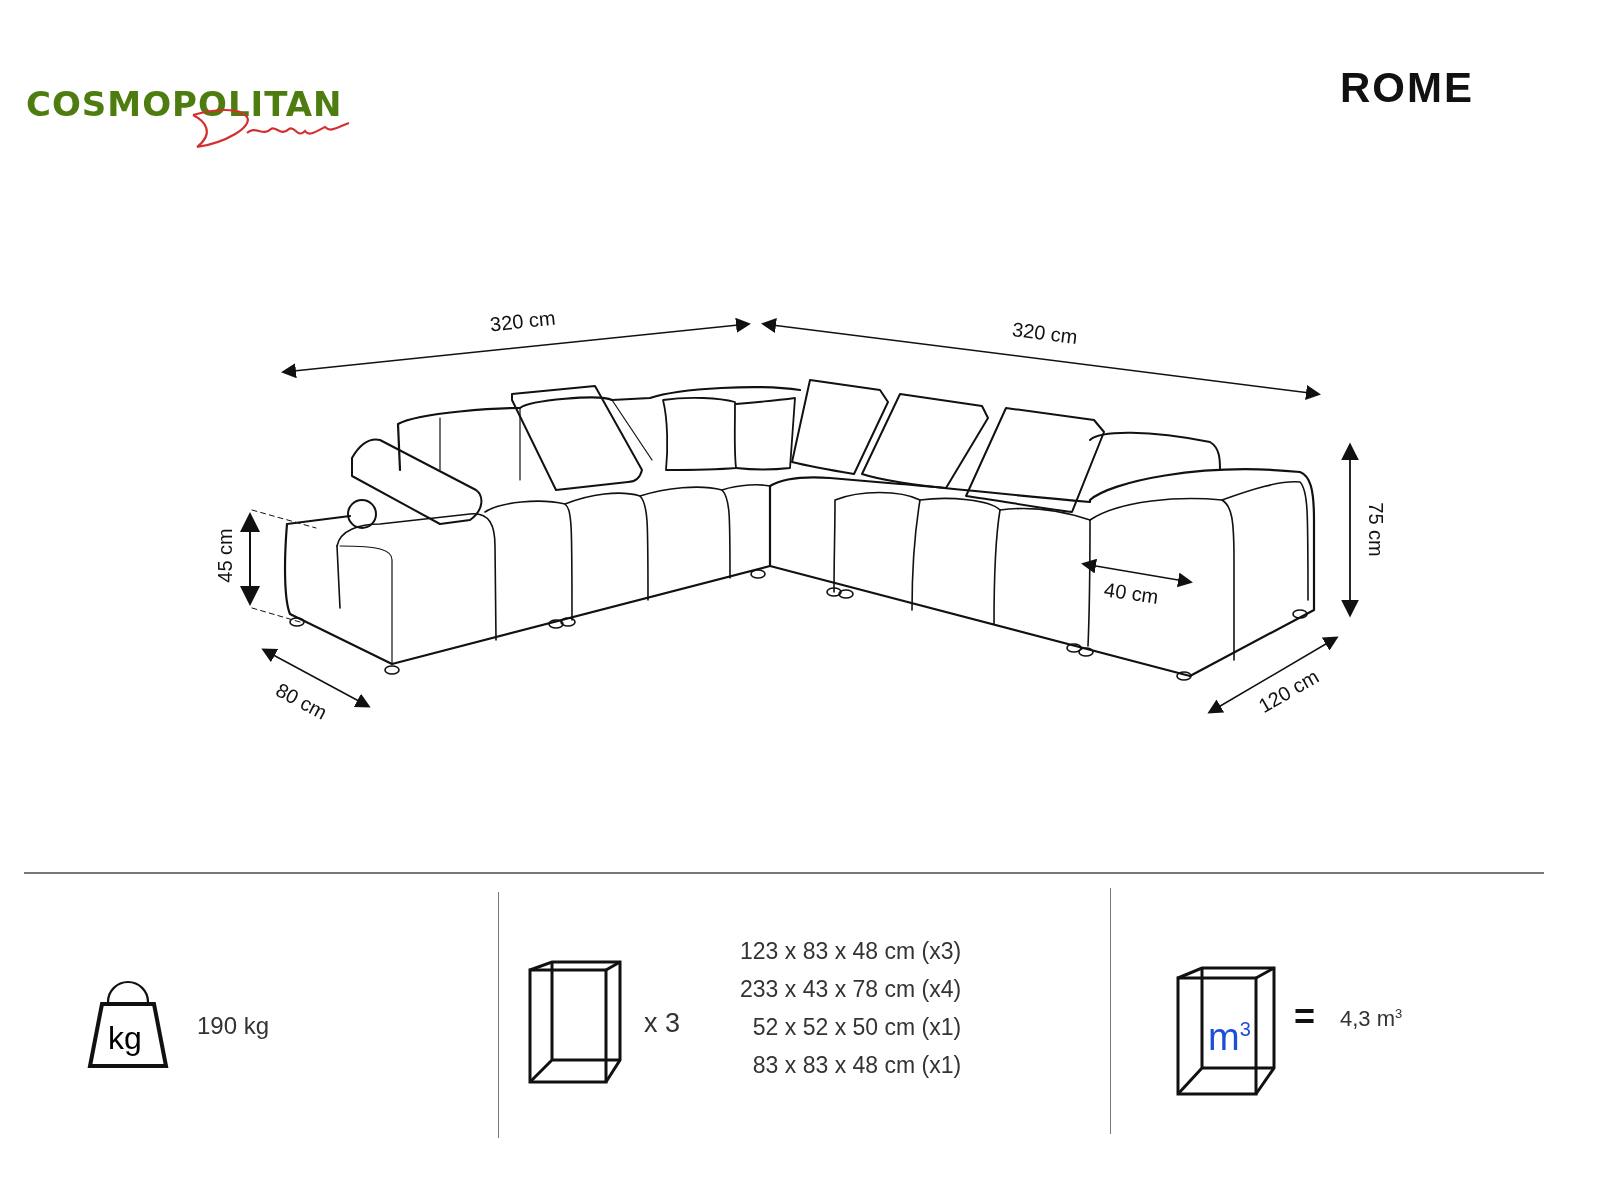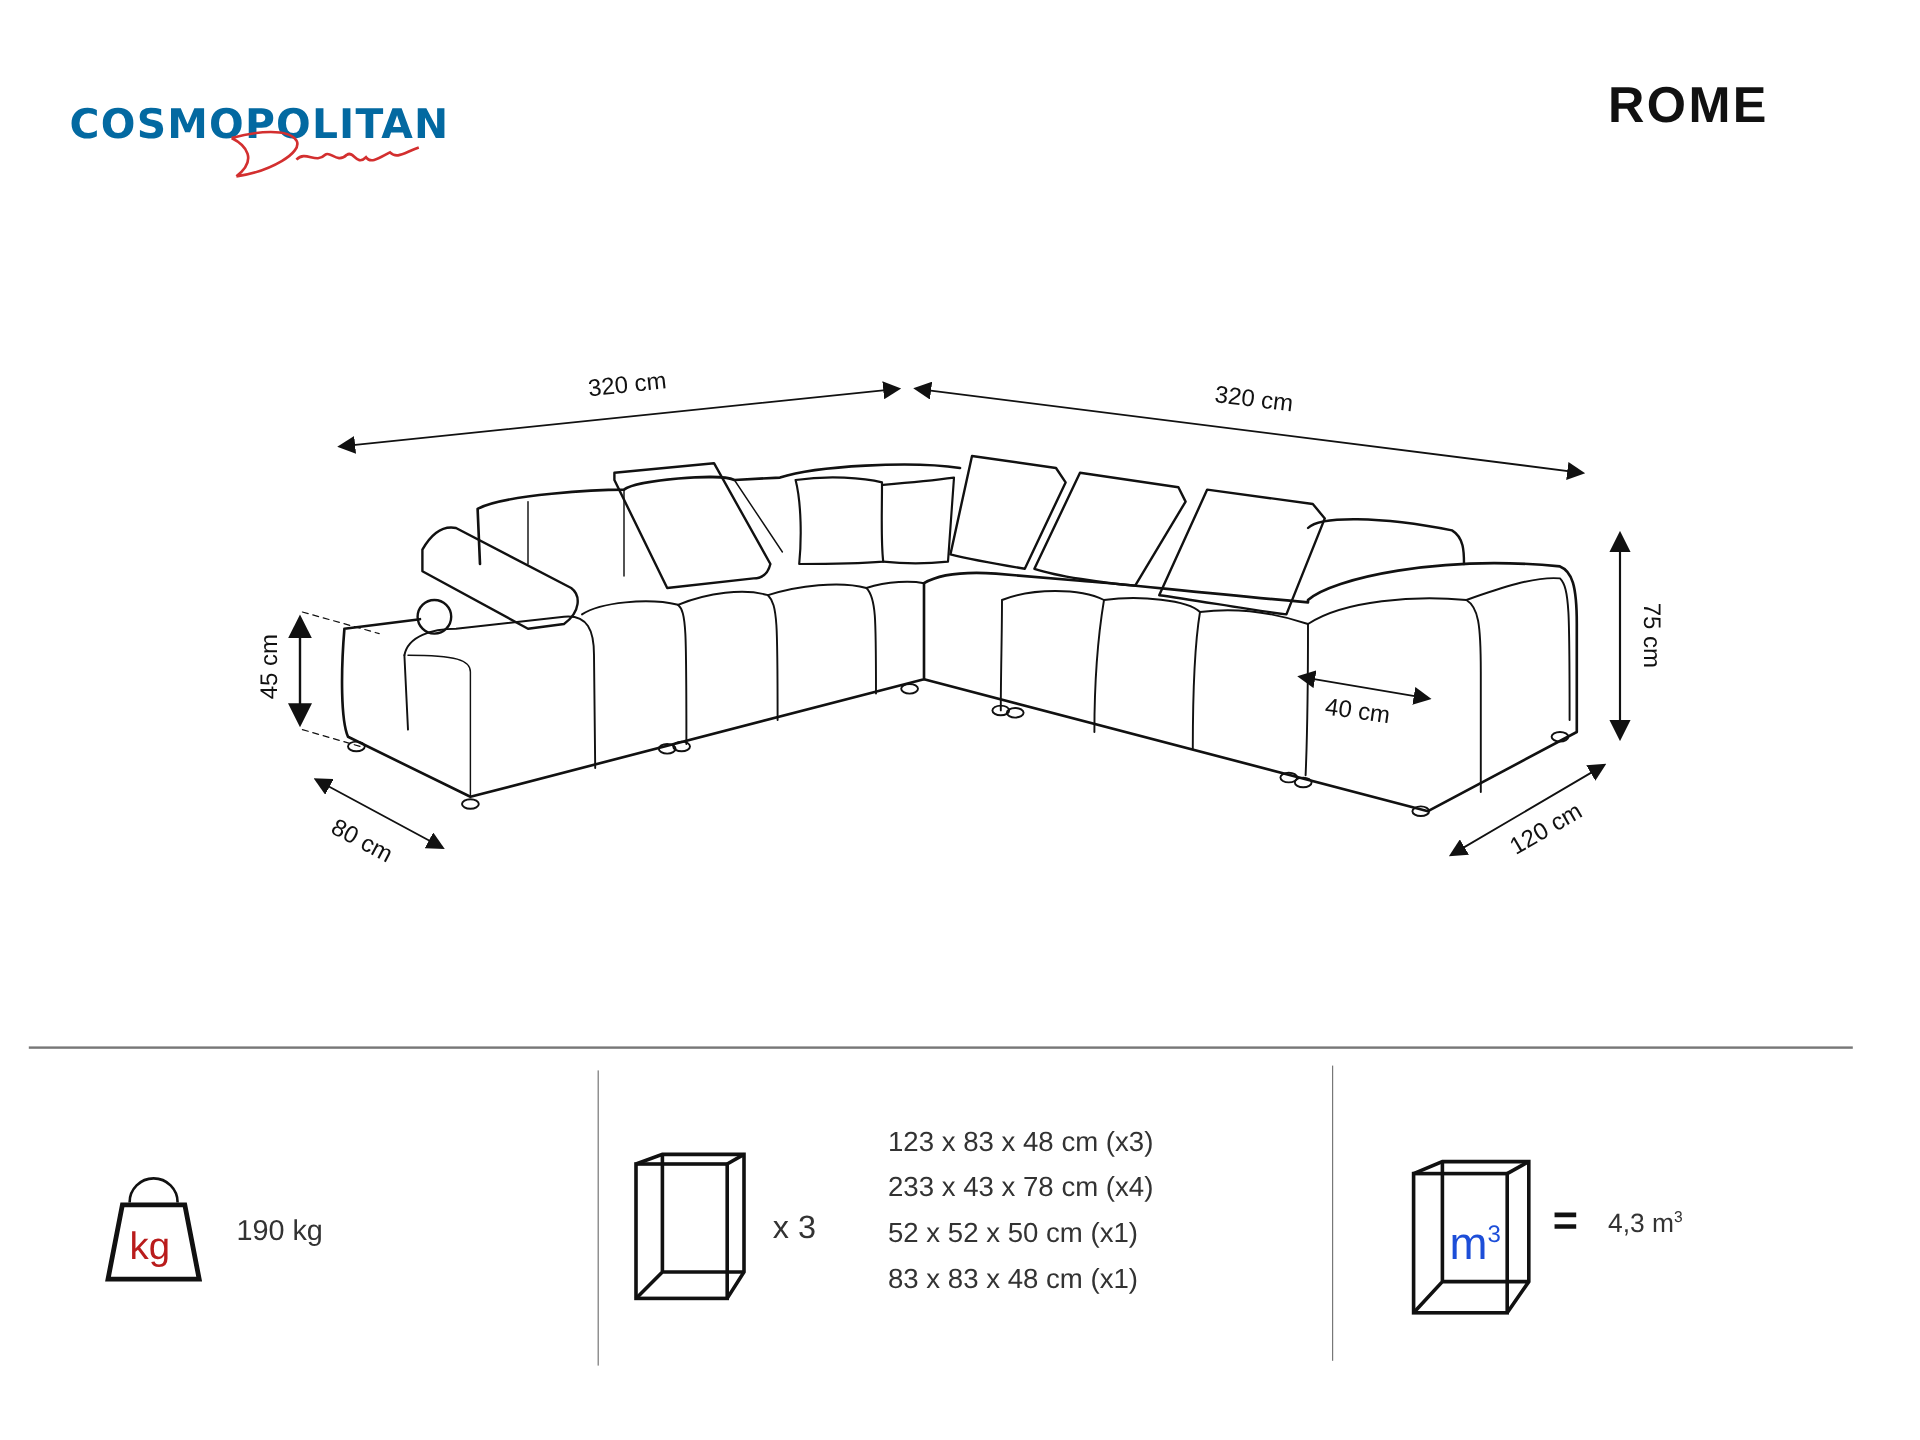--- a/index.html
+++ b/index.html
@@ -1,25 +1,25 @@
 <!DOCTYPE html>
 <html><head>
 <meta charset="utf-8">
 <style>
   html, body { margin:0; padding:0; background:#ffffff; }
   body { width:1600px; height:1200px; position:relative; overflow:hidden; font-family:"Liberation Sans", sans-serif; color:#111; }
   .abs { position:absolute; }
-  .brand { left:26px; top:84px; font-family:"DejaVu Sans", sans-serif; font-weight:bold; font-size:34px; letter-spacing:1px; color:#0369a1;margin-left:32px; }
+  .brand { left:26px; top:84px; font-family:"DejaVu Sans", sans-serif; font-weight:bold; font-size:34px; letter-spacing:1px; color:#4d7c0f; }
   .brand-script { left:185px; top:103px; }
   .product-title { left:1340px; top:64px; font-family:"Liberation Sans", sans-serif; font-weight:bold; font-size:42px; letter-spacing:2px; color:#111; }
   .dim-label { font-size:20px; color:#111; white-space:nowrap; }
   .divider-h { left:24px; top:872px; width:1520px; height:2px; background:#777; }
   .divider-v { width:1px; background:#777; }
   .spec-text { font-size:24px; color:#333; white-space:nowrap; }
-  .pkg-list { left:740px; top:932px; }
+  .pkg-list { left:740px; top:932px;text-align:right; }
   .pkg-list div { font-size:23px; color:#333; height:38px; line-height:38px; white-space:nowrap; }
   sup { font-size:13px; }
 </style>
 </head>
 <body>
 
 <div class="abs brand">COSMOPOLITAN</div>
 <svg class="abs brand-script" width="170" height="50" viewBox="0 0 170 50">
   <path d="M8 12 C30 6, 55 4, 62 14 C68 24, 40 40, 12 44 M12 44 C30 30, 20 18, 8 12" fill="none" stroke="#d32f2f" stroke-width="2.2"></path>
   <path d="M62 30 C70 22, 78 34, 86 26 C90 22, 96 34, 104 26 C110 22, 112 36, 120 28 C124 34, 132 28, 140 24 C146 30, 152 24, 164 20" fill="none" stroke="#d32f2f" stroke-width="2.2"></path>
@@ -103,21 +103,21 @@
 <div class="abs dim-label" style="left:1104px;top:582px;transform:rotate(8deg);">40 cm</div>
 
 <div class="abs divider-h"></div>
 <div class="abs divider-v" style="left:498px;top:892px;height:246px;"></div>
 <div class="abs divider-v" style="left:1110px;top:888px;height:246px;"></div>
 
 <svg class="abs" style="left:86px;top:978px" width="84" height="92" viewBox="0 0 84 92">
   <path d="M22 24 A20 20 0 0 1 62 24" fill="none" stroke="#111" stroke-width="2.2"></path>
   <path d="M16 26 L68 26 L80 88 L4 88 Z" fill="#fff" stroke="#111" stroke-width="4"></path>
 </svg>
-<div class="abs" style="left:108px;top:1020px;font-size:32px;color:#b91c1c;">kg</div>
+<div class="abs" style="left:108px;top:1020px;font-size:32px;color:#000000;">kg</div>
 <div class="abs spec-text" style="left:197px;top:1012px;">190 kg</div>
 
 <svg class="abs" style="left:526px;top:960px" width="98" height="126" viewBox="0 0 98 126">
   <g fill="none" stroke="#111" stroke-width="3">
     <rect x="4" y="10" width="76" height="112"></rect>
     <path d="M4 10 L26 2 L94 2 L94 100 L80 122"></path>
     <path d="M80 10 L94 2"></path>
     <path d="M26 2 L26 100 L94 100 M26 100 L4 122"></path>
   </g>
 </svg>

